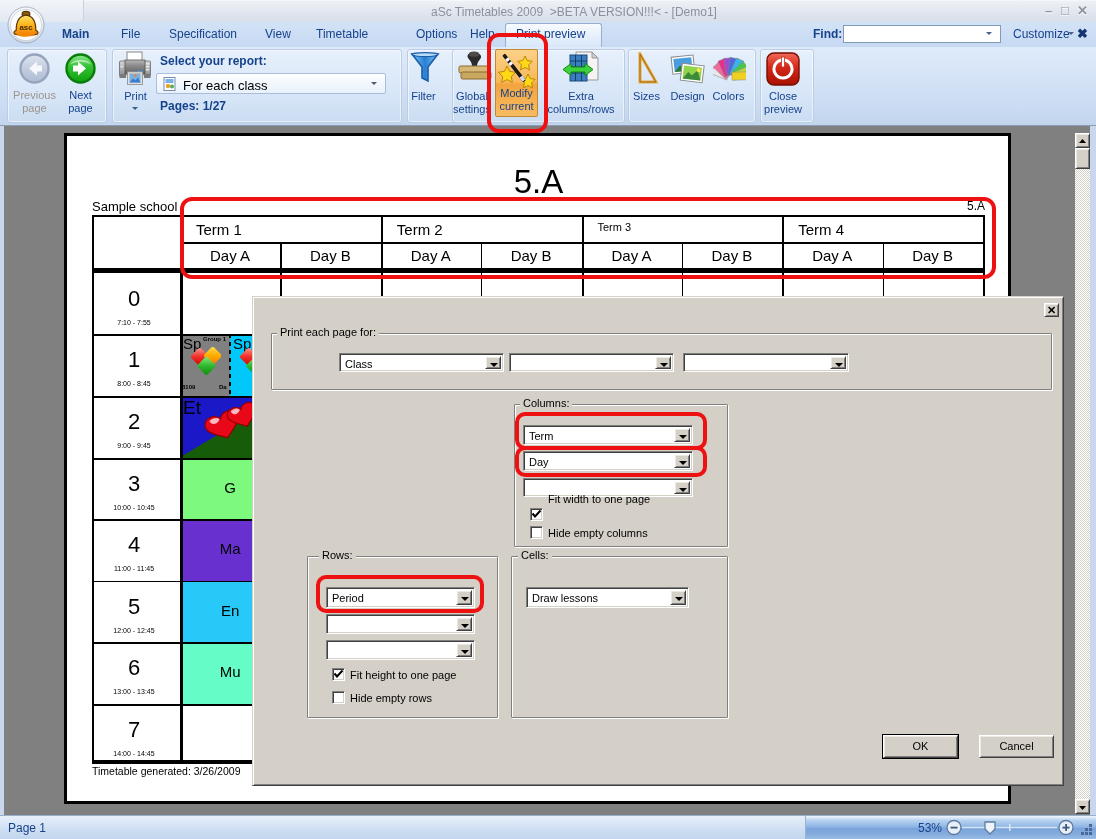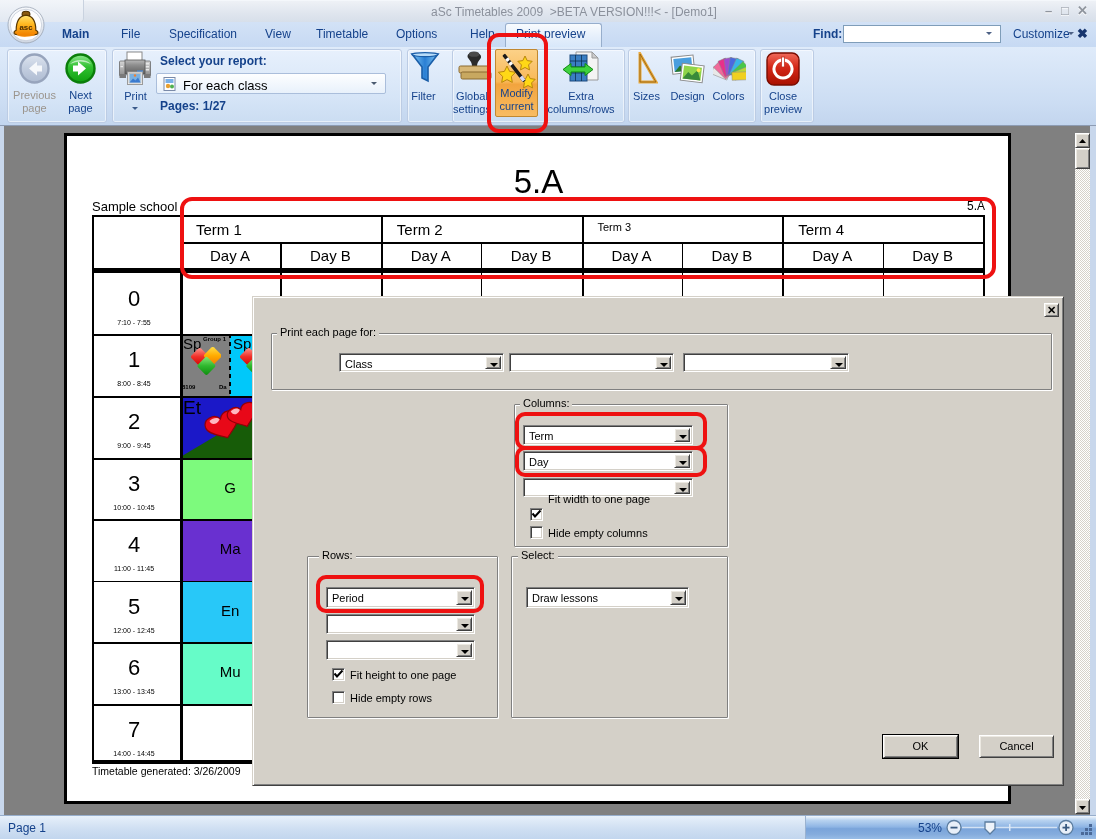--- a/index.html
+++ b/index.html
@@ -84,21 +84,21 @@
 <div class="abs winbtn" style="left:1077px;">✕</div>
 
 <div class="abs" style="left:0px; top:0px; width:84px; height:22px; background:linear-gradient(#f2f5f9,#e2e8f1); border-right:1px solid #c9d2df; border-radius:0 0 4px 0;"></div>
 <div id="tabrow" class="abs"></div>
 <div id="tabsel" class="abs"></div>
 <div class="abs tab" style="left:62px; font-weight:bold;">Main</div>
 <div class="abs tab" style="left:121px;">File</div>
 <div class="abs tab" style="left:169px;">Specification</div>
 <div class="abs tab" style="left:265px;">View</div>
 <div class="abs tab" style="left:316px;">Timetable</div>
-<div class="abs tab" style="left:396px;">Options</div>
+<div class="abs tab" style="left:416px;">Options</div>
 <div class="abs tab" style="left:470px;">Help</div>
 <div class="abs tab" style="left:516px;">Print preview</div>
 
 <div class="abs tab" style="left:813px; font-weight:bold; color:#15428b;">Find:</div>
 <div class="abs" style="left:843px; top:25px; width:158px; height:18px; background:#fff; border:1px solid #7f9db9;"></div>
 <div class="abs" style="left:986px; top:32px; border:3px solid transparent; border-top-color:#4d6185;"></div>
 <div class="abs tab" style="left:1013px;">Customize</div>
 <div class="abs" style="left:1068px; top:32px; border:3px solid transparent; border-top-color:#4d6185;"></div>
 <div class="abs" style="left:1077px; top:26px; color:#17356e; font-weight:bold; font-size:13px;">✖</div>
 
@@ -496,21 +496,21 @@
       <span class="drop"></span>
     </div>
   <div class="cb" style="left:79px; top:371px;"><svg width="11" height="11" viewBox="0 0 11 11">
         <path d="M1.5 4.5 L4 7.5 L9.5 1.5" stroke="#000" stroke-width="2" fill="none"></path>
       </svg></div>
   <div class="abs" style="left:97px; top:372px;">Fit height to one page</div>
   <div class="cb" style="left:79px; top:394px;"></div>
   <div class="abs" style="left:97px; top:395px;">Hide empty rows</div>
 
   <div class="abs groupbox" style="left:258px; top:259px; width:217px; height:162px;"></div>
-  <div class="abs gblabel" style="left:265px; top:252px;">Select:</div>
+  <div class="abs gblabel" style="left:265px; top:252px;">Cells:</div>
   <div class="combo" style="left:273px; top:290px; width:163px; height:21px;">
       <span class="txt">Draw lessons</span>
       <span class="drop"></span>
     </div>
 
   <div class="btn" style="left:630px; top:438px; width:75px; height:23px; outline:1px solid #000;">OK</div>
   <div class="btn" style="left:726px; top:438px; width:75px; height:23px;">Cancel</div>
 </div>
 
 <div class="red" style="left:487px; top:33px; width:61px; height:100px;"></div>

